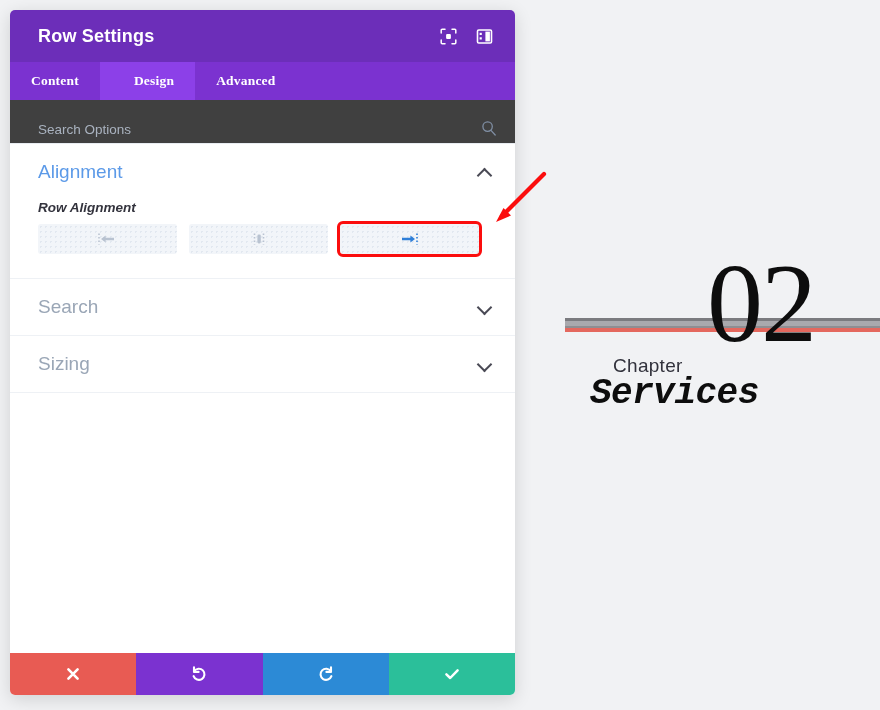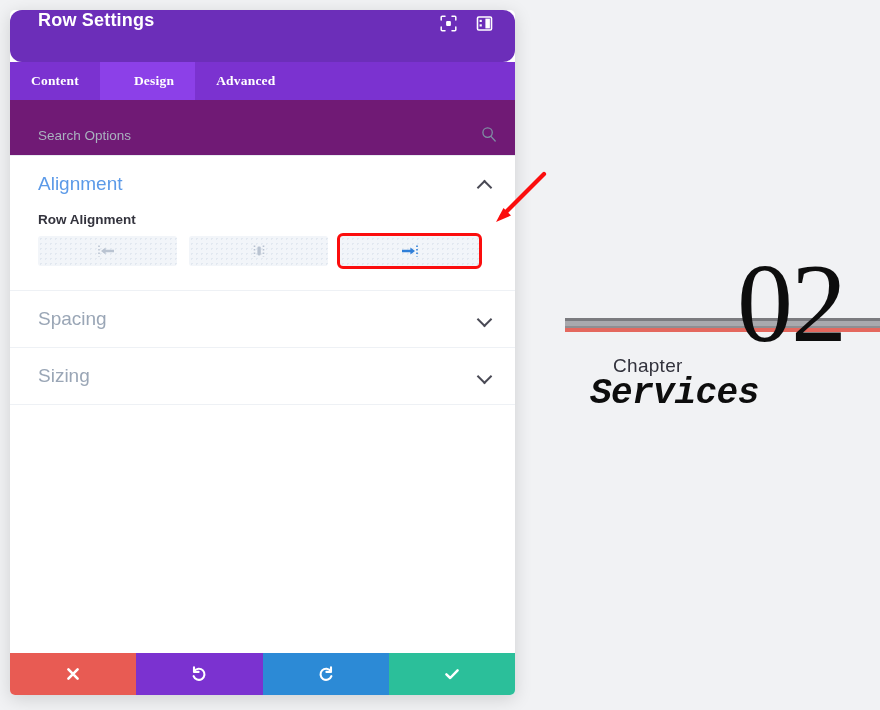--- a/index.html
+++ b/index.html
@@ -52,21 +52,20 @@
   #hero-number {
     position: absolute;
     left: 192px;
     top: 8px;
     font-family: "Liberation Serif", serif;
     font-size: 112px;
     line-height: 0.82;
     letter-spacing: -2px;
     color: #0d0d0d;
     font-weight: 400;
-    margin-left: 30px;
   }
 
   #hero-chapter {
     position: absolute;
     left: 98px;
     top: 105px;
     font-family: "Liberation Sans", sans-serif;
     font-size: 19px;
     color: #32323c;
     letter-spacing: .3px;
@@ -98,24 +97,23 @@
     display: flex;
     flex-direction: column;
     overflow: hidden;
   }
 
   
   #modal-titlebar {
     height: 52px;
     background: #6c2eb9;
     display: flex;
-    align-items: flex-start;
+    align-items: center;
     padding: 0 18px 0 28px;
     flex: 0 0 auto;
-    border-radius: 12px;
   }
   #modal-title {
     color: #fff;
     font-size: 18px;
     font-weight: bold;
     flex: 1;
     letter-spacing: .2px;
   }
   .titlebar-icon {
     width: 26px;
@@ -142,22 +140,22 @@
     color: #ffffff;
     font-size: 13.5px;
     font-weight: bold;
     cursor: pointer;
     letter-spacing: .2px;
   }
   .tab.active { background: #8c40e8; padding-left: 34px; }
 
   
   #search-bar {
-    height: 56px;
-    background: #701a75;
+    height: 44px;
+    background: #404040;
     border-bottom: 1px solid #e8ecf1;
     display: flex;
     align-items: center;
     padding: 16px 18px 0 28px;
     flex: 0 0 auto;
   }
   #search-input {
     flex: 1;
     border: 0;
     outline: 0;
@@ -203,21 +201,21 @@
     content: "";
     position: absolute;
     left: 2px; top: 3px;
     width: 9px; height: 9px;
     border-right: 2px solid #4a4a55;
     border-bottom: 2px solid #4a4a55;
     transform: rotate(45deg);
   }
   .section.open .chev::before { transform: rotate(-135deg); top: 6px; }
 
-  .section-content { padding: 0 36px 24px 28px; }
+  .section-content { padding: 0 36px 24px 28px; font-style: italic; }
 
   .field-label {
     font-size: 13.5px;
     font-weight: bold;
     color: #33333d;
     margin-bottom: 9px;
   }
 
   
   #row-alignment-group {
@@ -368,21 +366,21 @@
               <path d="M18 8 L13.4 4.6 L13.4 11.4 Z" fill="#2f7fd8"></path>
             </svg>
           </div>
 
         </div>
       </div>
     </div>
 
     <div class="section">
       <div class="section-header">
-        <div class="section-title">Spacing</div>
+        <div class="section-title">Search</div>
         <div class="chev"></div>
       </div>
     </div>
 
     <div class="section">
       <div class="section-header">
         <div class="section-title">Sizing</div>
         <div class="chev"></div>
       </div>
     </div>

